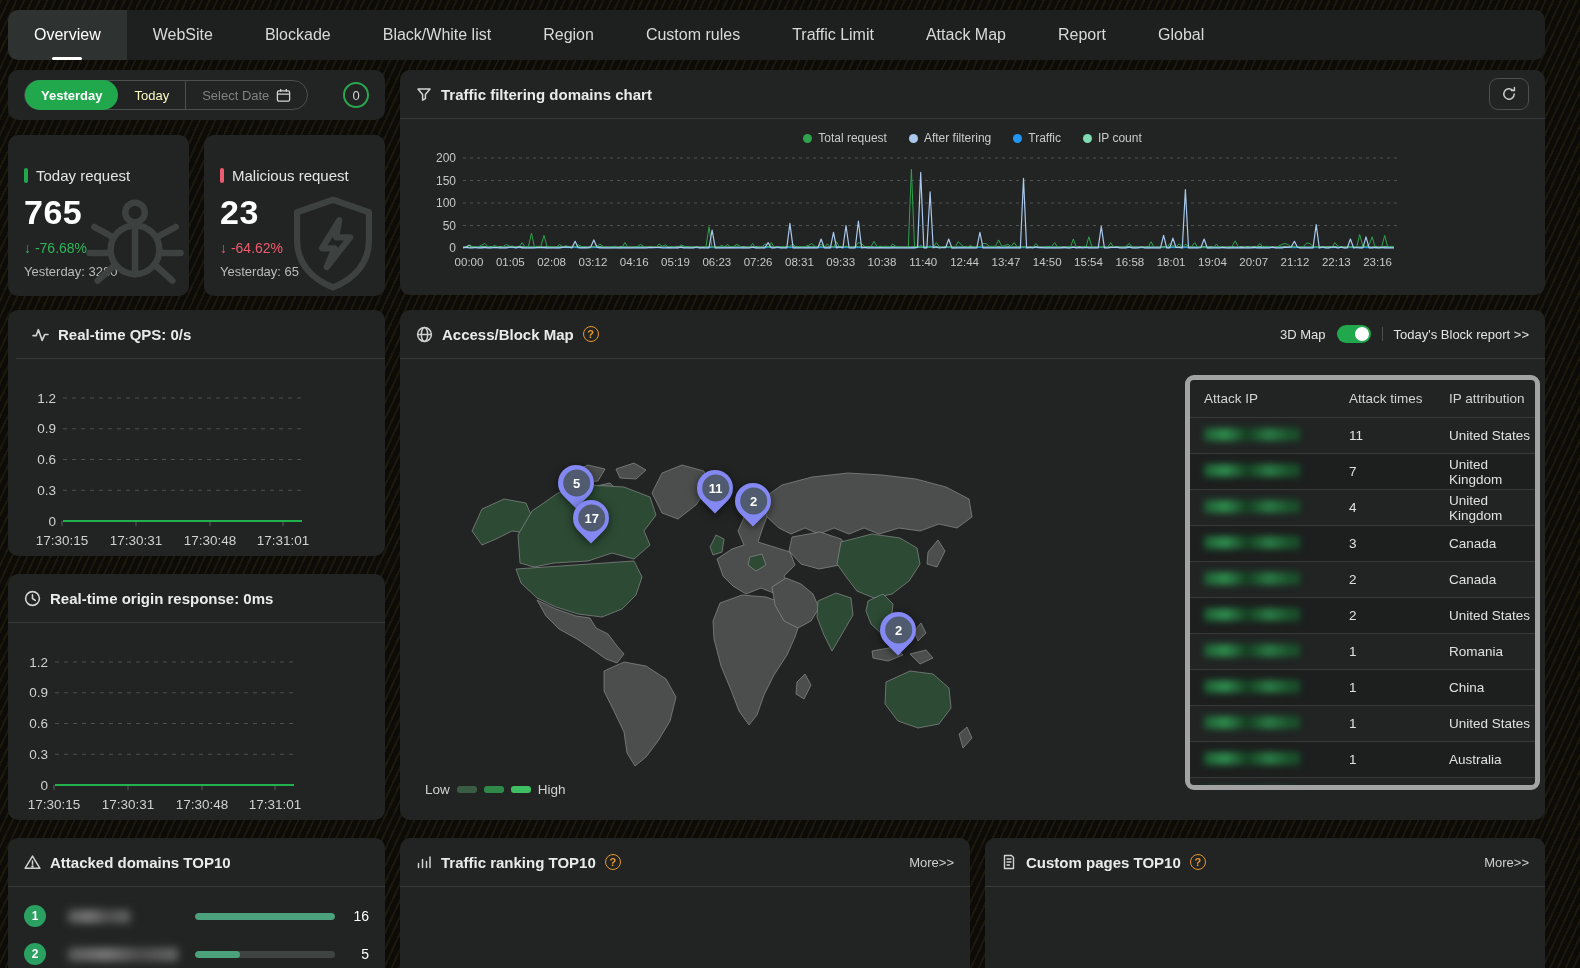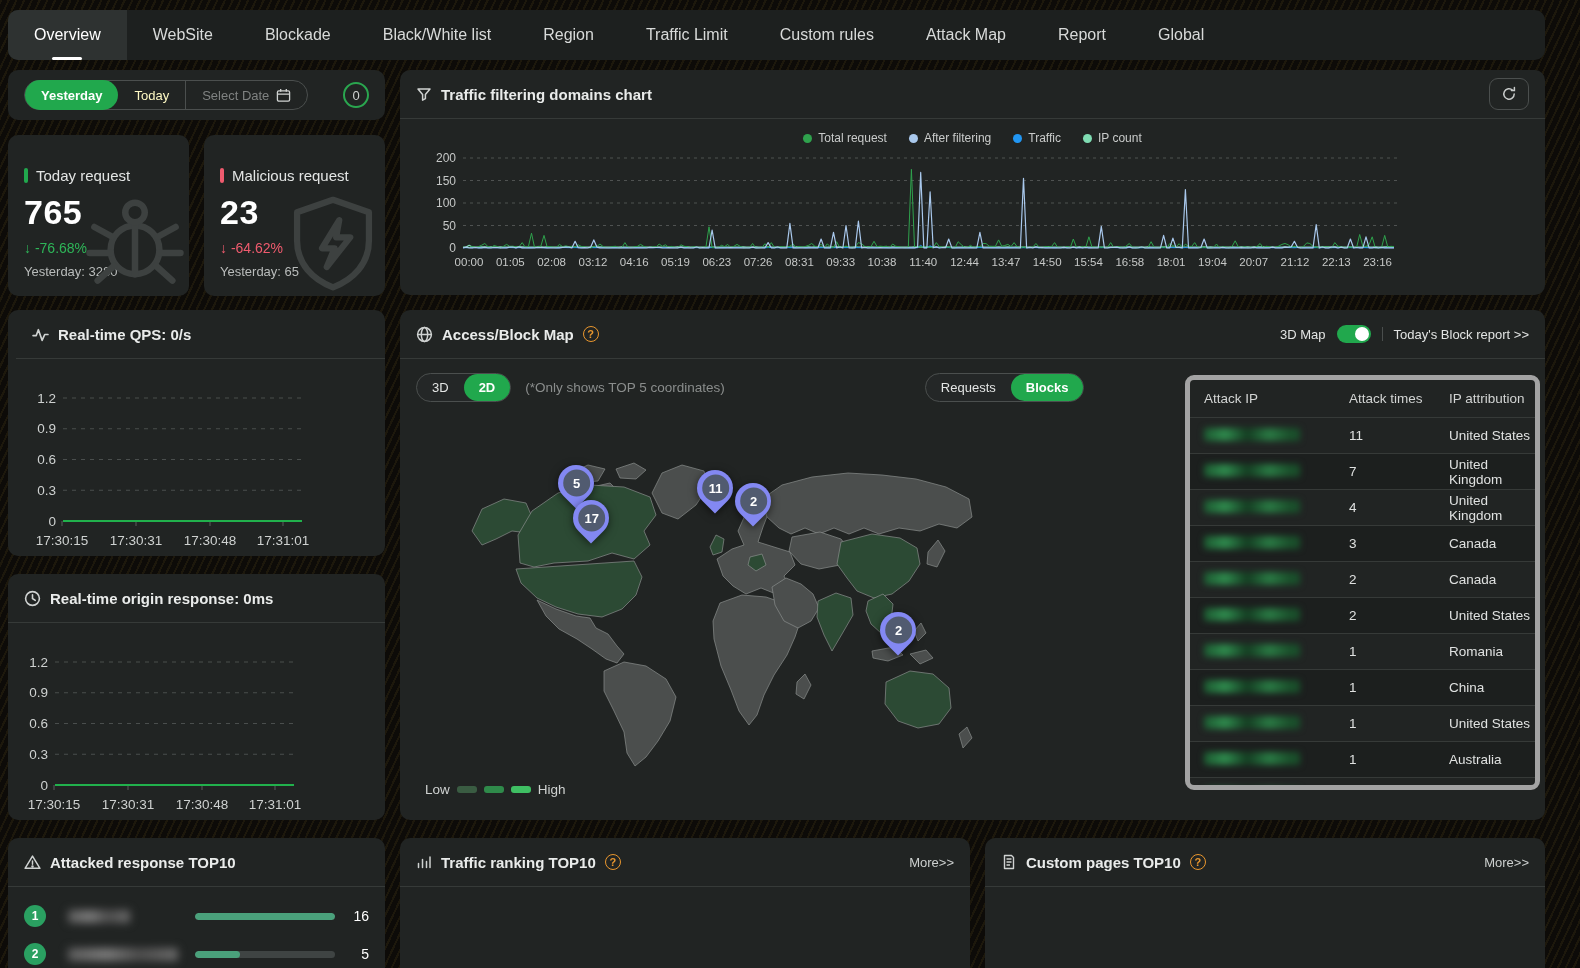--- a/index.html
+++ b/index.html
@@ -111,22 +111,22 @@
 
 <div id="app">
 
   <nav class="navbar">
     <div class="nav-tabs">
         <div class="tab active">Overview</div>
         <div class="tab">WebSite</div>
         <div class="tab">Blockade</div>
         <div class="tab">Black/White list</div>
         <div class="tab">Region</div>
+        <div class="tab">Custom rules</div>
         <div class="tab">Traffic Limit</div>
-        <div class="tab">Custom rules</div>
         <div class="tab">Attack Map</div>
         <div class="tab">Report</div>
         <div class="tab">Global</div>
       </div>
   </nav>
 
   <section class="panel p-date">
     <div class="seg-date">
       <button class="sbtn active">Yesterday</button>
       <button class="sbtn">Today</button>
@@ -333,31 +333,20 @@
       <div class="map-right">
         <span>3D Map</span>
         <span class="toggle">
             <span class="knob"></span>
           </span>
         <span class="vdiv"></span>
         <span>Today's Block report &gt;&gt;</span>
       </div>
     </div>
 
-    <div class="map-controls">
-      <div class="seg seg-auto" id="dim-seg">
-          <button>3D</button>
-          <button class="active">2D</button>
-        </div>
-      <span class="map-note">(*Only shows TOP 5 coordinates)</span>
-      <div class="seg seg-auto seg2" id="mode-seg">
-          <button>Requests</button>
-          <button class="active">Blocks</button>
-        </div>
-    </div>
 
     <div class="map-wrap">
       <svg viewBox="0 0 560 340" width="560" height="340">
         <g fill="#4b4e4d" stroke="#8a8e8c" stroke-width="0.7" stroke-linejoin="round">
           <path d="M150 38 L168 30 L185 34 L178 46 L158 48 Z"></path>
           <path d="M196 34 L214 28 L226 35 L216 44 L200 43 Z"></path>
           <path d="M172 52 L190 48 L198 56 L184 62 L172 60 Z"></path>
           <path d="M232 58 L242 38 L262 30 L284 36 L288 52 L276 70 L258 84 L242 78 Z"></path>
           <path d="M117 165 L136 174 L156 181 L170 183 L176 193 L188 199 L197 211 L204 219 L197 228 L186 224 L172 214 L157 204 L139 194 L126 181 Z"></path>
           <path d="M184 236 L204 227 L226 231 L246 244 L256 262 L250 286 L238 306 L226 322 L215 331 L207 318 L204 297 L194 276 L184 256 Z"></path>
@@ -488,21 +477,21 @@
 
   <section class="panel p-domains">
     <div class="p-head">
       <span class="icon">
         <svg width="17" height="17" viewBox="0 0 16 16" fill="none" stroke="currentColor" stroke-width="1.4" stroke-linejoin="round">
           <path d="M8 2 L15 13.5 H1 Z"></path>
             <path d="M8 6.5v3.2" stroke-linecap="round"></path>
             <circle cx="8" cy="11.8" r="0.5" fill="currentColor"></circle>
         </svg>
       </span>
-      <h2 class="p-title">Attacked response TOP10</h2>
+      <h2 class="p-title">Attacked domains TOP10</h2>
     </div>
     <div id="dom-rows" style="padding-top:6px">
         <div class="dom-row">
           <span class="rank-badge">1</span>
           <span class="blur-domain" style="width: 62px;"></span>
           <span class="dom-bar">
             <span class="dom-fill" style="width: 100%; display: block;"></span>
           </span>
           <span class="dom-val">16</span>
         </div>

